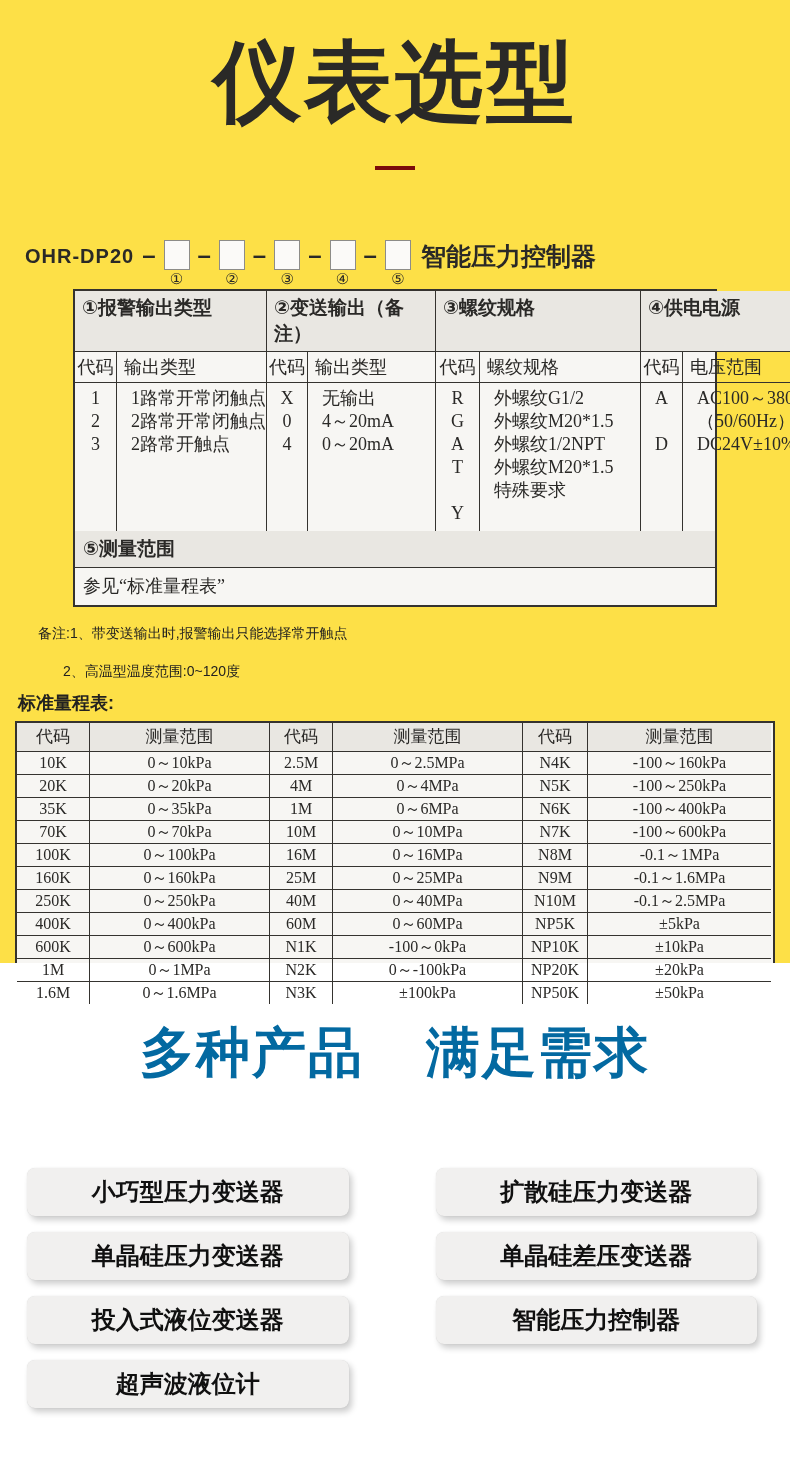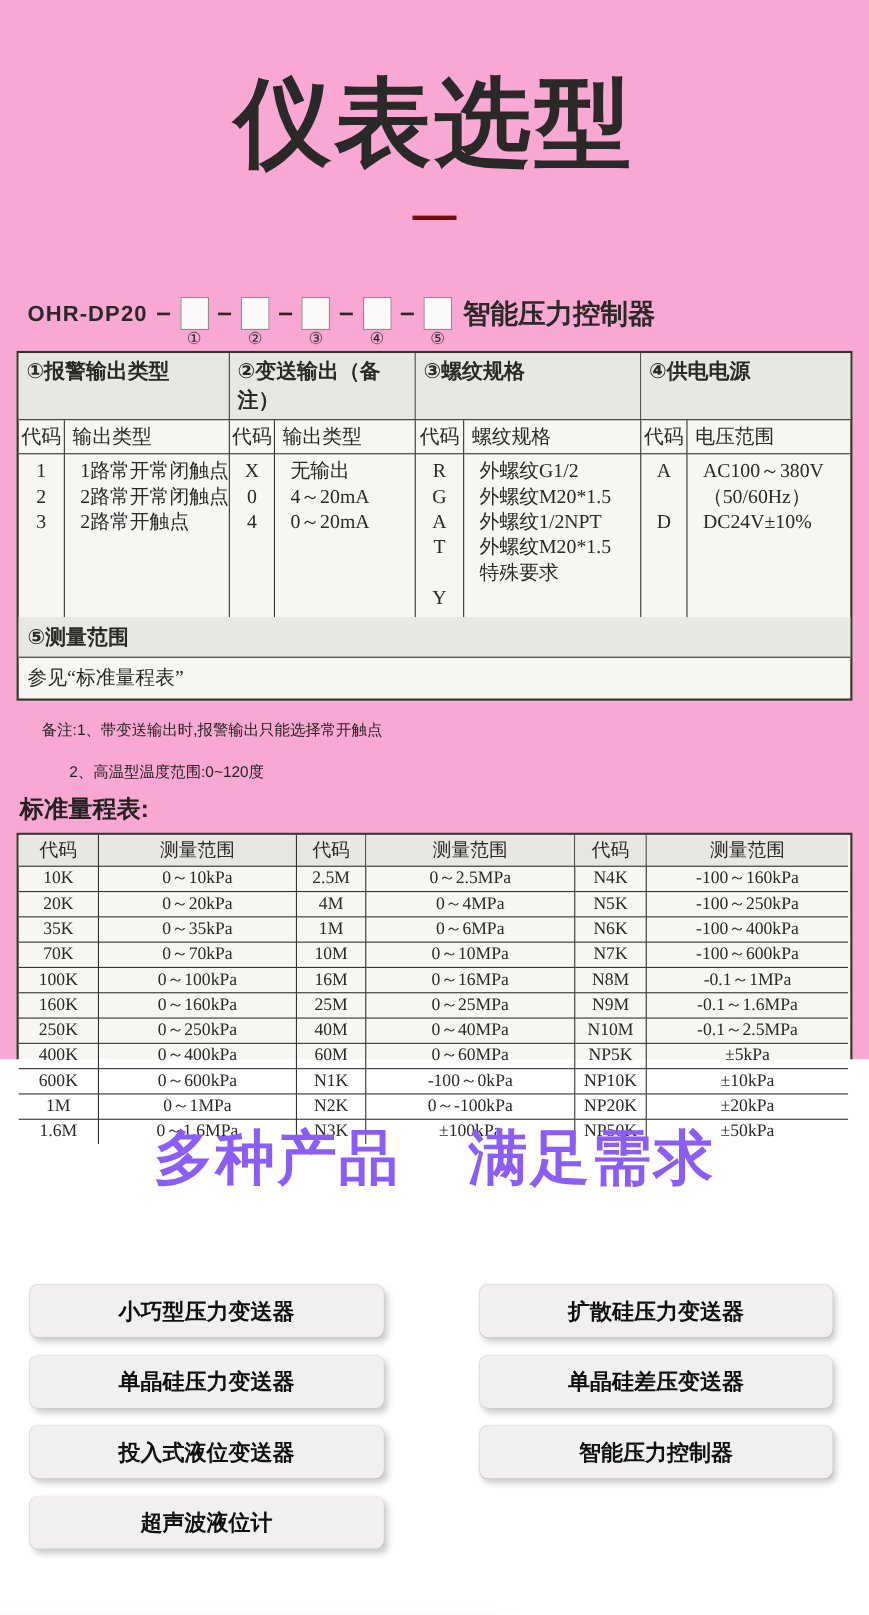--- a/index.html
+++ b/index.html
@@ -3,42 +3,42 @@
 <meta charset="utf-8">
 <style>
   * { box-sizing: border-box; }
   html,body { margin:0; padding:0; }
   body {
     width:790px; height:1468px; margin:0 auto;
     background:#ffffff; color:#2a2927;
     font-family:"Liberation Sans","DejaVu Sans",sans-serif;
     overflow:hidden;
   }
-  .top-section { background:#f9a8d4; height:963px; padding-top:66px; }
+  .top-section { background:#fde047; height:963px; padding-top:36px; }
   .bottom-section { background:#ffffff; height:505px; padding-top:54px; }
 
   .page-title {
     margin:0; text-align:center;
     font-size:88px; line-height:1.05; font-weight:bold;
     letter-spacing:3px; color:#2a2927;
   }
   .red-divider { width:40px; height:4px; background:#7a0b0b; margin:38px auto 0; }
 
   
   .model-line { margin:70px 0 0 25px; display:flex; align-items:flex-start; }
   .model-prefix { font-size:20px; font-weight:bold; line-height:32px; letter-spacing:1px; }
   .dash { font-size:24px; font-weight:bold; line-height:30px; margin:0 8px; }
   .slot { display:inline-flex; flex-direction:column; align-items:center; }
   .slot-box { width:26px; height:30px; border:1px solid #8d8c88; background:#fbfaf8; display:block; }
   .slot-num { font-size:15px; line-height:16px; margin-top:1px; color:#2a2927;
               font-family:"Liberation Serif","DejaVu Serif",serif; }
   .model-suffix { font-size:25px; font-weight:bold; line-height:32px; margin-left:10px; }
 
   
-  .sel-wrap { width:760px; margin:2px auto 0; border:2px solid #35332f; background:#f7f6f3; }
+  .sel-wrap { width:644px; margin:2px auto 0; border:2px solid #35332f; background:#f7f6f3; }
   .sel-grid { display:grid; grid-template-columns:42px 150px 41px 128px 44px 161px 42px 148px; }
   .sel-h {
     grid-column:span 2; background:#e9e7e2; font-weight:bold; font-size:19px;
     padding:4px 4px 4px 7px; border-bottom:1px solid #35332f;
   }
   .sel-sub {
     font-size:18px; padding:3px 2px; border-bottom:1px solid #35332f;
     font-family:"Liberation Serif","DejaVu Serif",serif;
   }
   .sel-body { padding:4px 0 6px; font-size:18px;
@@ -57,40 +57,40 @@
     font-size:18px; padding:6px 8px 7px;
     font-family:"Liberation Serif","DejaVu Serif",serif;
   }
 
   
   .notes { margin:12px 0 0 38px; font-weight:normal; font-size:14px; color:#232220; }
   .note-line { line-height:28px; }
   .note-line.indent { padding-left:25px;margin-top:10px; }
 
   
-  .range-title { margin:6px 0 0 18px; font-size:22px; font-weight:bold; color:#232220; }
+  .range-title { margin:6px 0 0 18px; font-size:18px; font-weight:bold; color:#232220; }
   .range-wrap { width:760px; margin:6px auto 0; border:2px solid #35332f; background:#f7f6f3; }
   .range-grid { display:grid; grid-template-columns:73px 180px 63px 190px 65px 183px;
     font-family:"Liberation Serif","DejaVu Serif",serif; }
   .rt-h { background:#e9e7e2; font-size:17px; text-align:center; padding:2px 0 3px; }
   .rt-c { font-size:16px; text-align:center; padding:1px 0 2px; line-height:19px; }
   .bb { border-bottom:1px solid #35332f; }
 
   
   .products-title { display:flex; justify-content:center; gap:62px;
-    font-size:54px; font-weight:bold; color:#8b5cf6; letter-spacing:2px; }
+    font-size:54px; font-weight:bold; color:#0369a1; letter-spacing:2px; }
   .products-grid {
     margin:78px 33px 0 27px; display:grid;
     grid-template-columns:1fr 1fr; column-gap:87px; row-gap:16px;
   }
   .product-btn {
     height:48px; background:#f1f0ef; border-radius:8px;
     box-shadow:3px 4px 6px rgba(0,0,0,0.20), 0 0 1px rgba(0,0,0,0.15);
     display:flex; align-items:center; justify-content:center;
-    font-size:20px; font-weight:bold; color:#101010; cursor:pointer;
+    font-size:24px; font-weight:bold; color:#101010; cursor:pointer;
   }
 </style>
 </head>
 <body>
 
 <div class="top-section">
   <h1 class="page-title">仪表选型</h1>
   <div class="red-divider"></div>
 
   <div class="model-line">

